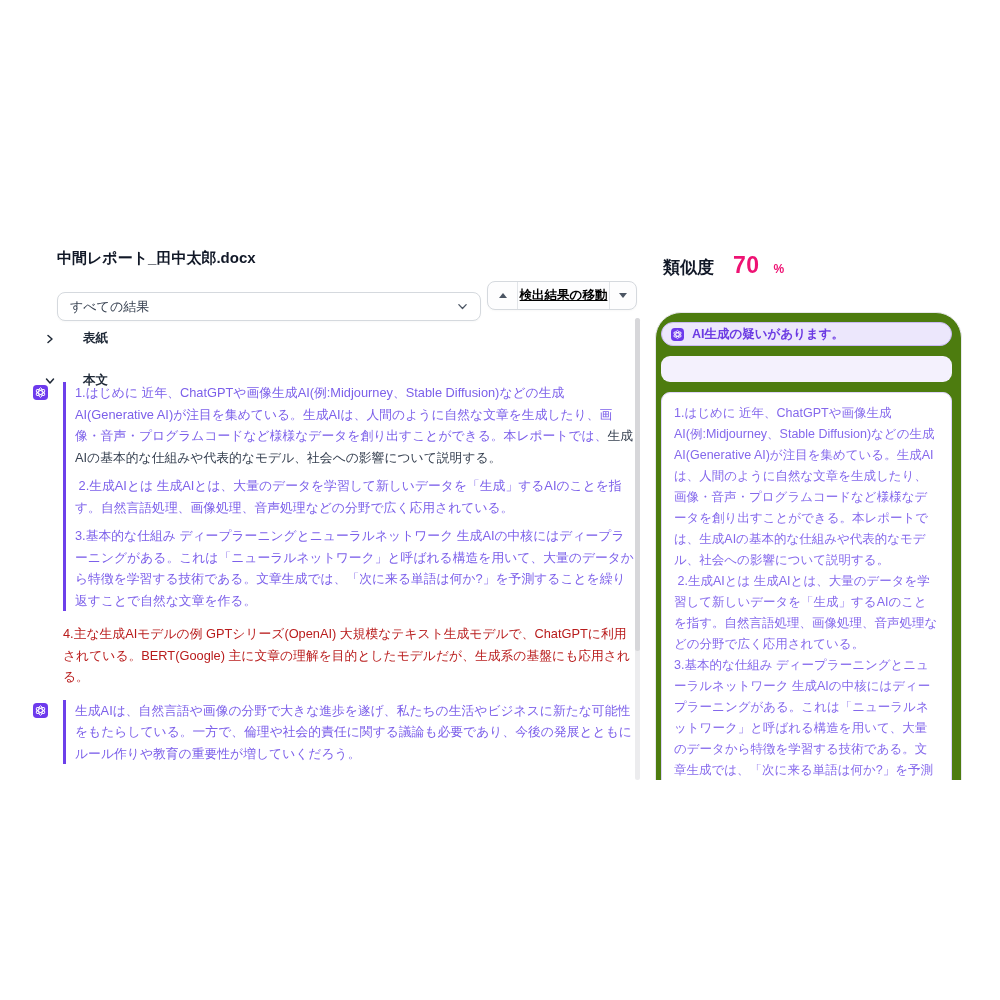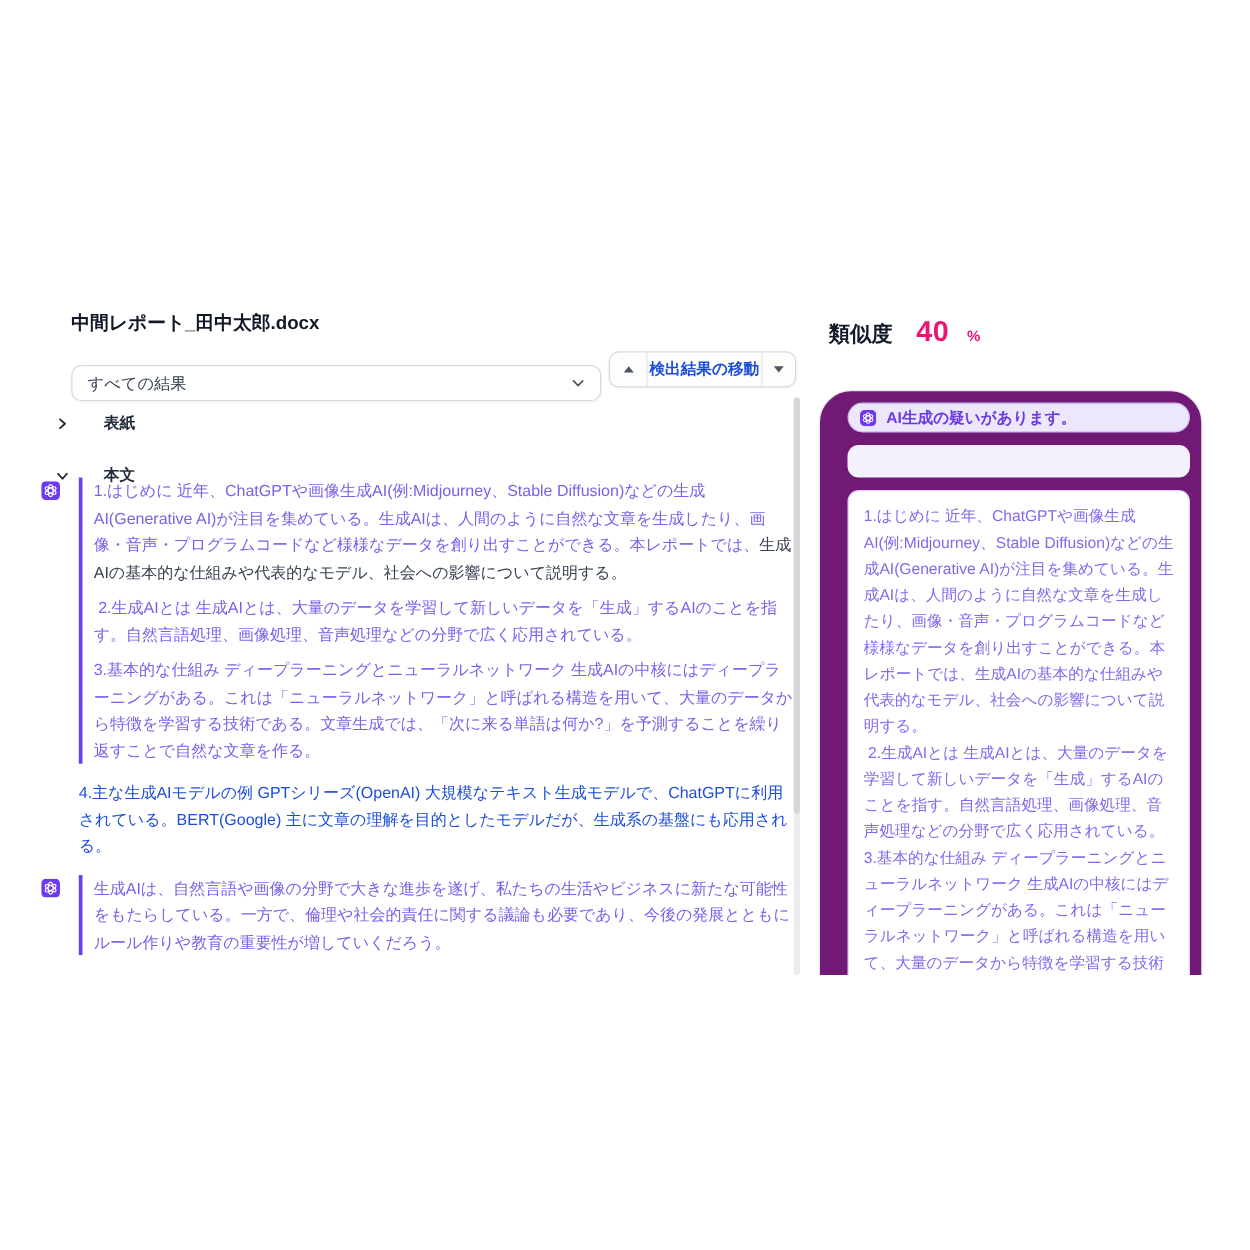--- a/index.html
+++ b/index.html
@@ -14,53 +14,53 @@
     background:#fff; border:1px solid #d5d9de; border-radius:8px;
     display:flex; align-items:center; justify-content:space-between; padding:0 12px;
     font-size:13px; color:#374151; cursor:pointer; box-shadow:0 1px 2px rgba(0,0,0,.03); }
   .sel-chev { width:11px; height:11px; flex:0 0 auto; }
 
   .nav-group { position:absolute; left:487px; top:281px; width:150px; height:29px;
     background:#fdfdfe; border:1px solid #d5d9de; border-radius:8px;
     display:flex; align-items:stretch; overflow:hidden; box-shadow:0 1px 2px rgba(0,0,0,.03); }
   .nav-seg { display:flex; align-items:center; justify-content:center; cursor:pointer; }
   .nav-up { width:30px; border-right:1px solid #e2e5e9; }
-  .nav-label { flex:1; font-size:12.5px; font-weight:bold; color:#1d4ed8; border-right:1px solid #e2e5e9; }
+  .nav-label { flex:1; font-size:12.5px; font-weight:bold; color:#000000; border-right:1px solid #e2e5e9;text-decoration:underline; }
   .nav-down { width:26px; }
   .tri-up { width:0; height:0; border-left:4px solid transparent; border-right:4px solid transparent; border-bottom:5px solid #4b5563; }
   .tri-down { width:0; height:0; border-left:4px solid transparent; border-right:4px solid transparent; border-top:5px solid #4b5563; }
 
   .section-row { position:absolute; left:45px; display:flex; align-items:center; gap:28px;
     font-size:12.5px; font-weight:bold; color:#1f2937; cursor:pointer; }
   .section-cover { top:330px; }
   .section-body  { top:372px; }
   .chev { width:10px; height:10px; }
 
   .doc-content { position:absolute; left:33px; top:382px; width:601px; }
   .para-block { position:relative; padding-left:30px; }
   .para-block .ai-badge { position:absolute; left:0; top:3px; }
   .para-block .bar-wrap { border-left:3px solid #6d40ea; padding-left:9px; }
   .doc-p { font-size:12.8px; line-height:21.5px; color:#374151; white-space:pre-wrap; margin-bottom:7px; }
   .doc-p:last-child { margin-bottom:0; }
   .hl { color:#7c60ea; }
-  .muted-p { margin:12px 0 12px 30px; font-size:12.8px; line-height:21.5px; color:#1d4ed8; white-space:pre-wrap; }
+  .muted-p { margin:12px 0 12px 30px; font-size:12.8px; line-height:21.5px; color:#b91c1c; white-space:pre-wrap; }
   .ai-badge svg { display:block; }
 
   
   .scrollbar-track { position:absolute; left:635px; top:318px; width:5px; height:462px; background:#ececee; border-radius:3px; }
   .scrollbar-thumb { position:absolute; left:0; top:0; width:5px; height:333px; background:#d7d7da; border-radius:3px; }
 
   
   .sim-title { position:absolute; left:663px; top:252px; display:flex; align-items:baseline; gap:19px; }
   .sim-label { font-size:17px; font-weight:bold; color:#111827; }
   .sim-value { font-size:23px; font-weight:bold; color:#ee1273; letter-spacing:.5px; }
   .sim-unit  { font-size:12px; font-weight:bold; color:#ee1273; margin-left:-5px; }
 
   .result-card { position:absolute; left:655px; top:312px; width:307px;
-    background:#701a75; border:1px solid #e7e7ec; border-radius:26px; padding:9px 9px 12px 22px; }
+    background:#4d7c0f; border:1px solid #e7e7ec; border-radius:26px; padding:9px 9px 12px 5px; }
 
   .ai-banner { display:flex; align-items:center; gap:8px; height:24px; padding:0 9px;
     background:#ece7fc; border:1px solid #c9b9f4; border-radius:12px;
     font-size:12.5px; font-weight:bold; color:#6b3ae3; }
 
   .advice-card { margin-top:10px; background:#f4f1fd; border-radius:9px; padding:12px 13px 14px 13px; }
   .advice-title { font-size:12.5px; font-weight:bold; color:#7c3aed; margin-bottom:9px; }
   .advice-body { font-size:12.5px; line-height:21px; color:#374151; white-space:pre-wrap; }
 
   .excerpt-card { margin-top:10px; background:#fff; border:1px solid #ded3fa; border-radius:9px;
@@ -143,21 +143,21 @@
     </div>
 
   </div>
 
   <div class="scrollbar-track">
     <div class="scrollbar-thumb"></div>
   </div>
 
   <div class="sim-title">
     <span class="sim-label">類似度</span>
-    <span class="sim-value">40</span>
+    <span class="sim-value">70</span>
     <span class="sim-unit">%</span>
   </div>
 
   <div class="result-card">
 
     <div class="ai-banner">
       <span style="display:flex;">
         <svg width="13" height="13" viewBox="0 0 24 24">
           <rect x="0" y="0" width="24" height="24" rx="7" fill="#6d3aed"></rect>
           <g fill="none" stroke="#ffffff" stroke-width="1.5">

